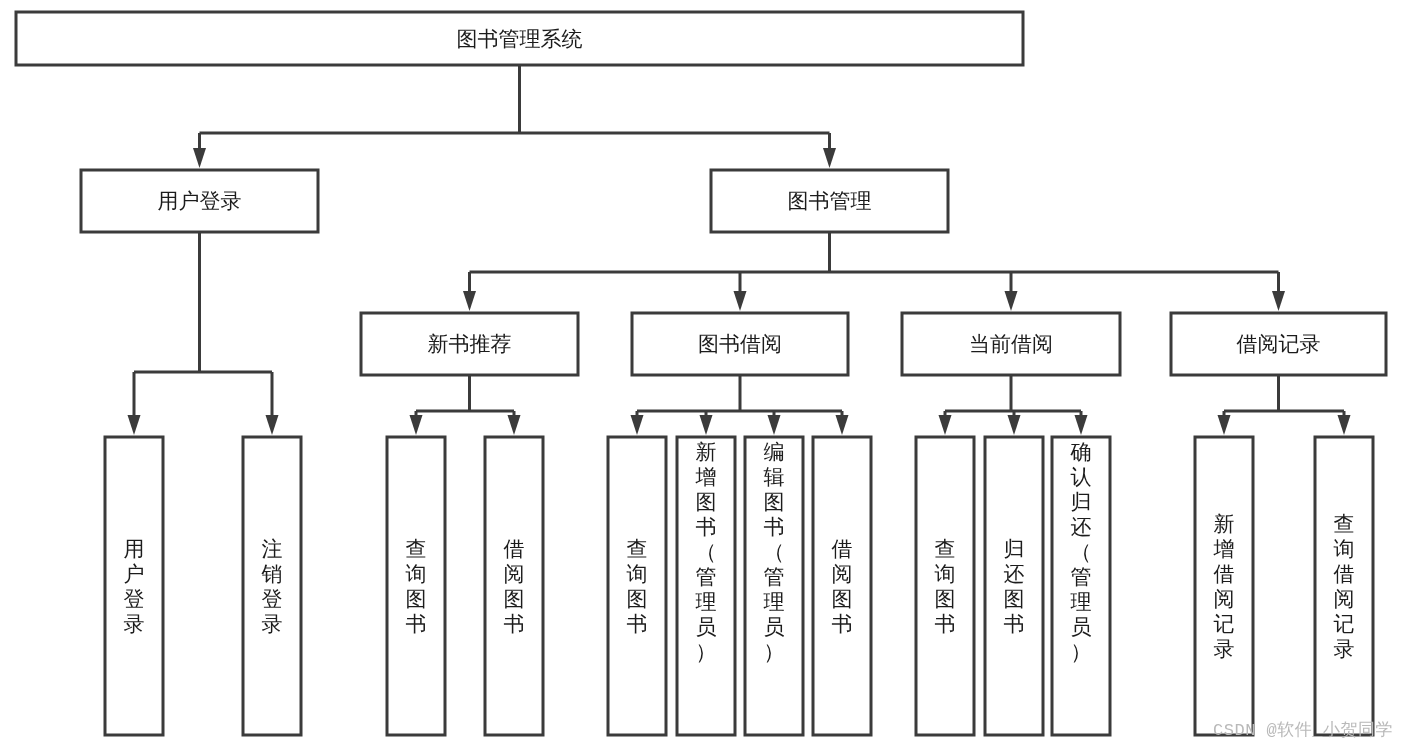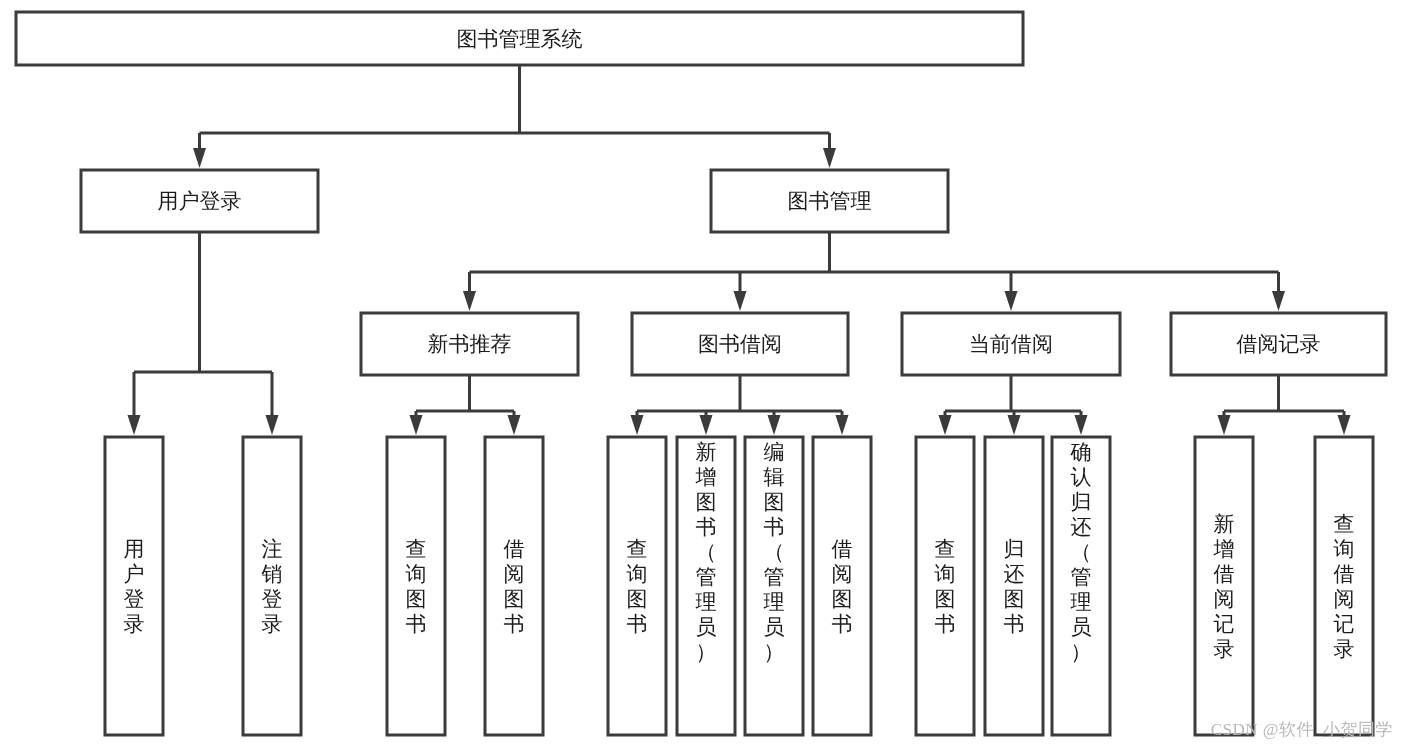--- a/index.html
+++ b/index.html
@@ -51,21 +51,21 @@
   .node-label-vertical {
     fill: #1c1c1c;
     font-family: "DejaVu Sans", "Liberation Sans", sans-serif;
     font-size: 21px;
     text-anchor: middle;
   }
   .watermark {
     position: absolute;
     right: 12px;
     bottom: 6px;
-    font-family: Liberation Serif, serif;
+    font-family: Liberation Mono, monospace;
     font-size: 17px;
     color: #b9b9b9;
     white-space: nowrap;
     letter-spacing: 0.5px;
   }
 </style>
 </head>
 <body>
 
 <div id="diagram-root">

